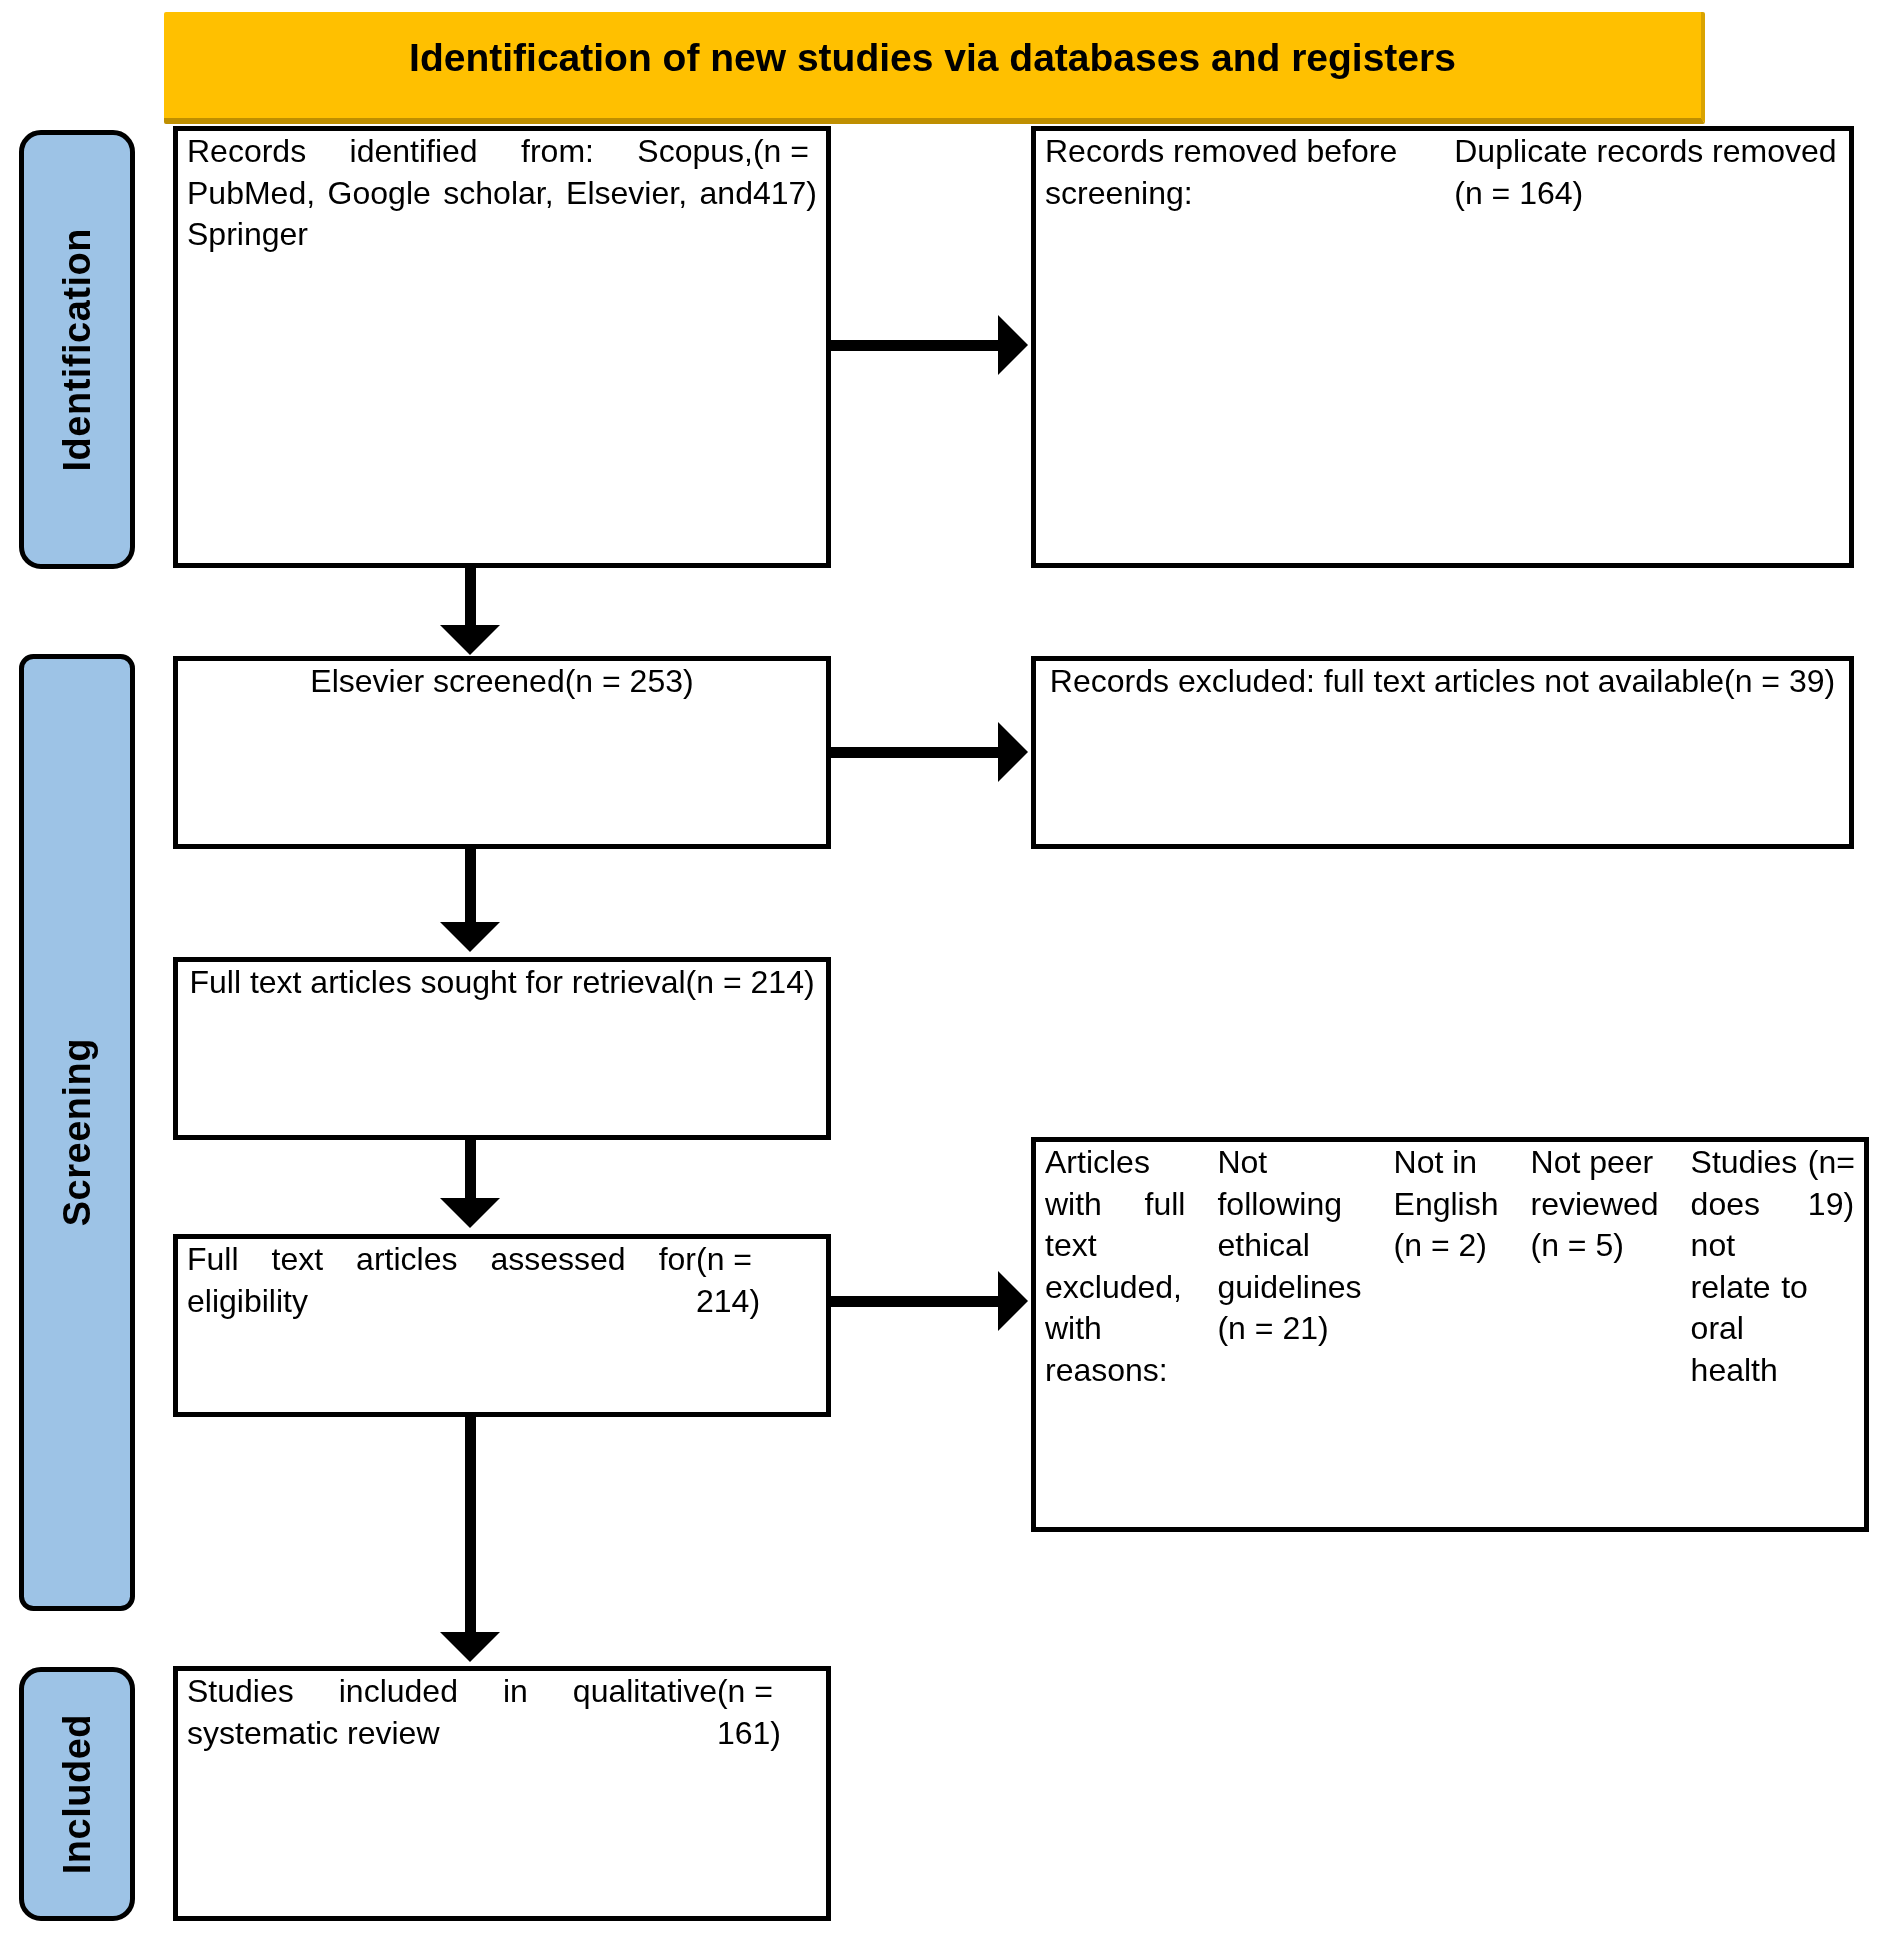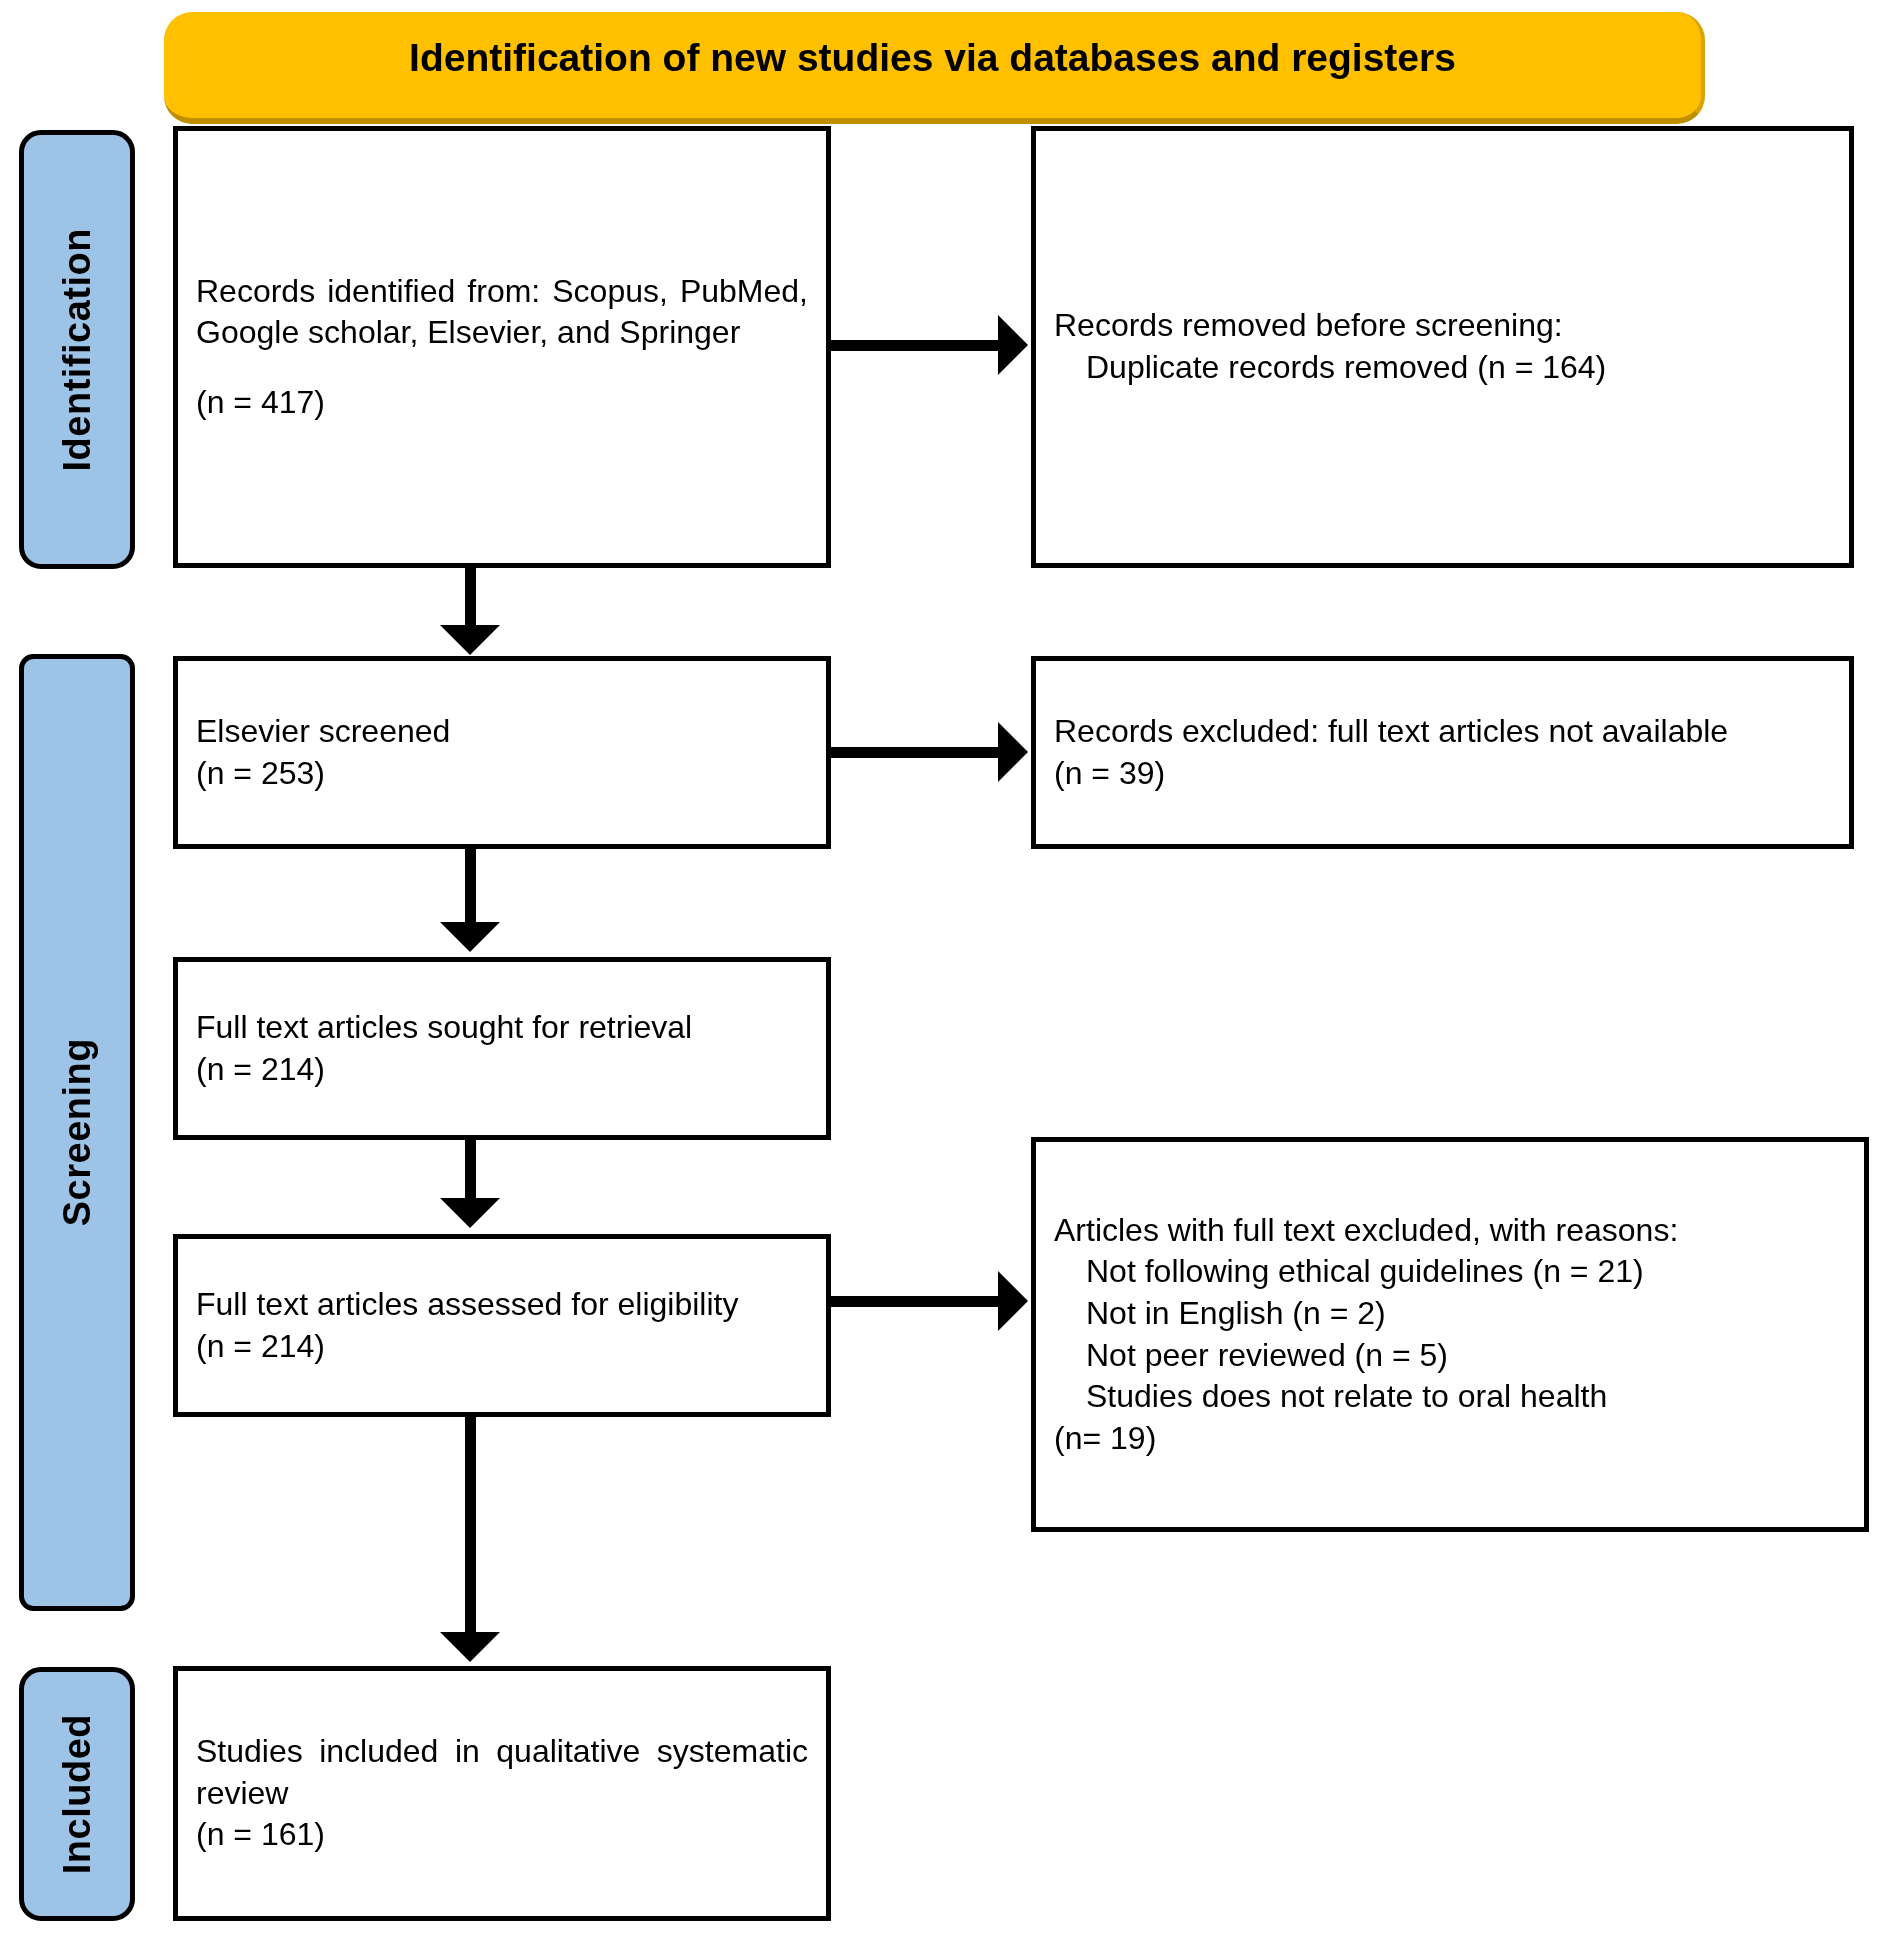--- a/index.html
+++ b/index.html
@@ -12,21 +12,21 @@
     background:#ffffff;
     overflow:hidden;
   }
 
   
   .banner{
     position:absolute;
     left:164px; top:12px;
     width:1541px; height:112px;
     background:#FFC000;
-    border-radius:28px;
+    border-radius:2px;
     border-bottom:6.7px solid #BF8F00;
     border-right:4.3px solid #D9A300;
     box-sizing:border-box;
     display:flex; align-items:center; justify-content:center;
   }
   .banner-title{
     font-size:39px;
     font-weight:bold;
     color:#000;
     letter-spacing:0px;
@@ -57,23 +57,22 @@
   #rail-identification{ top:130px;  height:439px; }
   #rail-screening    { top:654px; height:957px; border-radius:14.4px;}
   #rail-included     { top:1667px; height:254px; }
 
   
   .box{
     position:absolute;
     background:#ffffff;
     border:5.3px solid #000000;
     box-sizing:border-box;
-    padding:0 18px;
+    padding:0 9px;
     display:flex;
-    flex-direction:column;
     justify-content:center;
   }
   .box p{
     margin:0;
     font-size:32px;
     line-height:1.30;
     color:#000;
   }
   .just{ text-align:justify; text-align-last:left; }
   .gap{ height:28px; }

